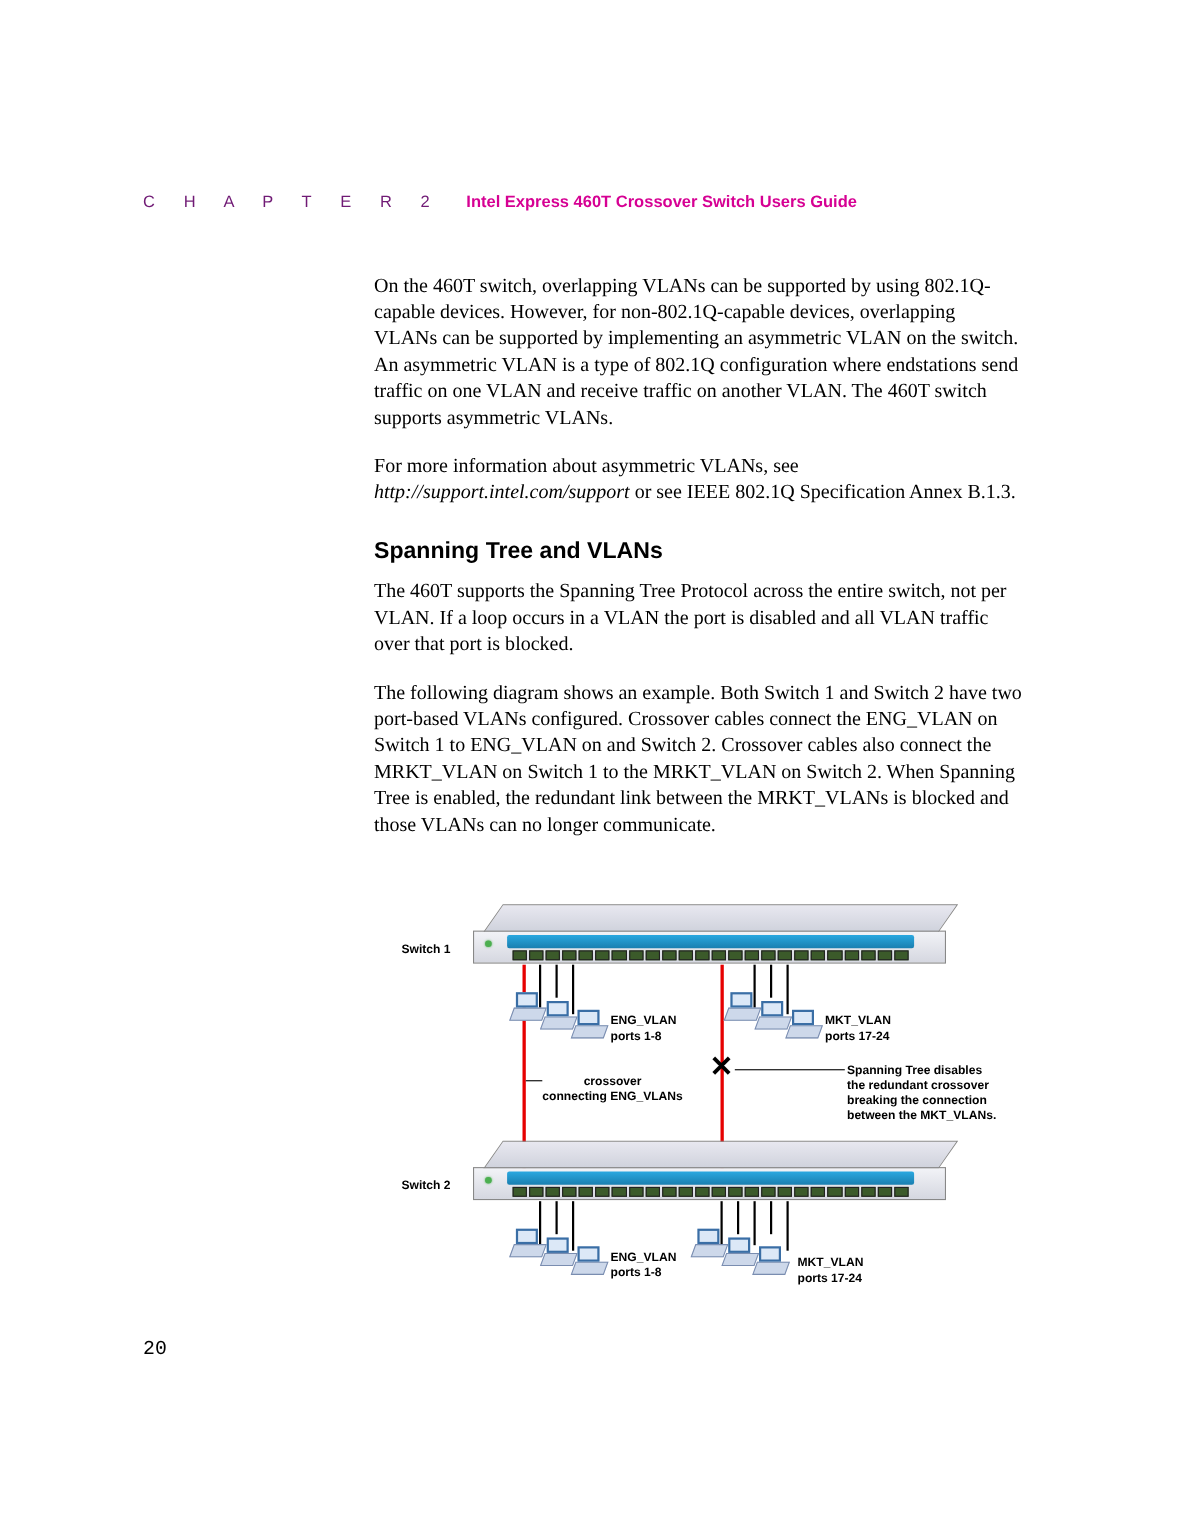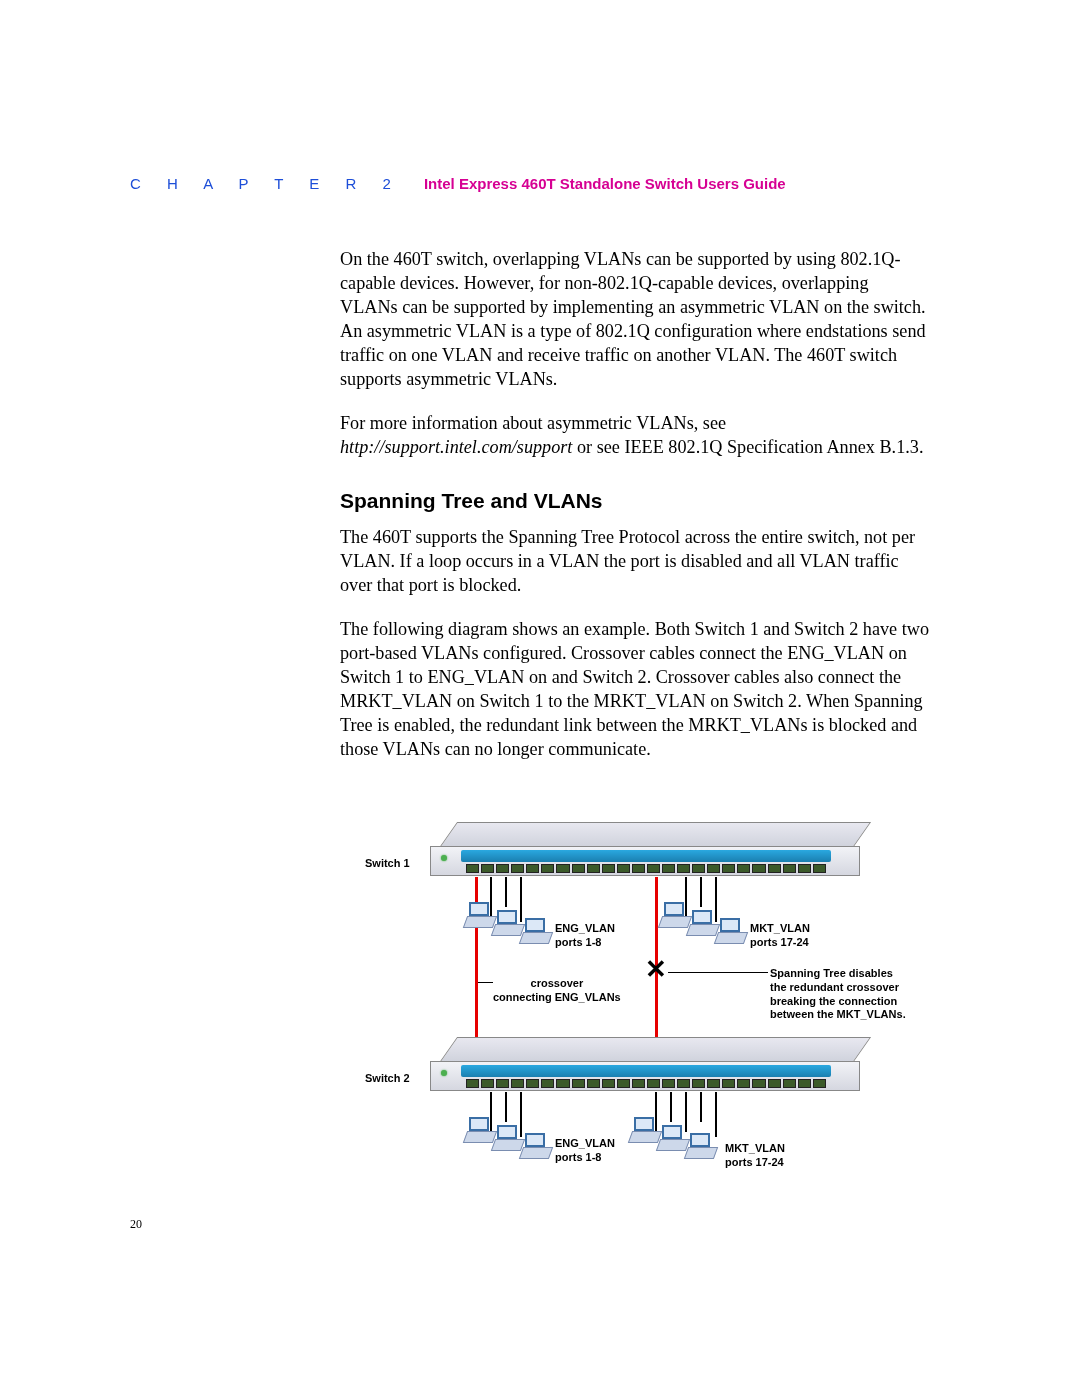--- a/index.html
+++ b/index.html
@@ -19,21 +19,21 @@
     width: 820px;
   }
   .header-line {
     font-family: Arial, Helvetica, sans-serif;
     font-size: 15px;
     letter-spacing: 0;
     margin-bottom: 55px;
   }
   .header-chapter {
     letter-spacing: 11px;
-    color: #1d4ed8;
+    color: #701a75;
     font-weight: 400;
   }
   .header-guide {
     color: #d60093;
     font-weight: bold;
     margin-left: 18px;
   }
   .body-col {
     margin-left: 210px;
     width: 590px;
@@ -47,21 +47,22 @@
     font-family: Arial, Helvetica, sans-serif;
     font-weight: bold;
     font-size: 21px;
     margin: 28px 0 10px 0;
   }
   .italic { font-style: italic; }
   .page-number {
     position: absolute;
     left: 130px;
     top: 1217px;
-    font-size: 12px;
+    font-size: 18px;
+    font-family: Liberation Mono, monospace;
   }
 
   
   .diagram {
     position: absolute;
     left: 365px;
     top: 822px;
     width: 620px;
     height: 400px;
     font-family: Arial, Helvetica, sans-serif;
@@ -160,21 +161,21 @@
     background: #000;
   }
 </style>
 </head>
 <body>
 
 <div class="page">
 
   <div class="header-line">
     <span class="header-chapter">C  H  A  P  T  E  R   2</span>
-    <span class="header-guide">Intel Express 460T Standalone Switch Users Guide</span>
+    <span class="header-guide">Intel Express 460T Crossover Switch Users Guide</span>
   </div>
 
   <div class="body-col">
     <p>On the 460T switch, overlapping VLANs can be supported by using 802.1Q-capable devices. However, for non-802.1Q-capable devices, overlapping VLANs can be supported by implementing an asymmetric VLAN on the switch. An asymmetric VLAN is a type of 802.1Q configuration where endstations send traffic on one VLAN and receive traffic on another VLAN. The 460T switch supports asymmetric VLANs.</p>
     <p>
       <span>For more information about asymmetric VLANs, see </span><span class="italic">http://support.intel.com/support</span><span> or see IEEE 802.1Q Specification Annex B.1.3.</span>
     </p>
     <div class="section-title">Spanning Tree and VLANs</div>
     <p>The 460T supports the Spanning Tree Protocol across the entire switch, not per VLAN. If a loop occurs in a VLAN the port is disabled and all VLAN traffic over that port is blocked.</p>
     <p>The following diagram shows an example. Both Switch 1 and Switch 2 have two port-based VLANs configured. Crossover cables connect the ENG_VLAN on Switch 1 to ENG_VLAN on and Switch 2. Crossover cables also connect the MRKT_VLAN on Switch 1 to the MRKT_VLAN on Switch 2. When Spanning Tree is enabled, the redundant link between the MRKT_VLANs is blocked and those VLANs can no longer communicate.</p>

